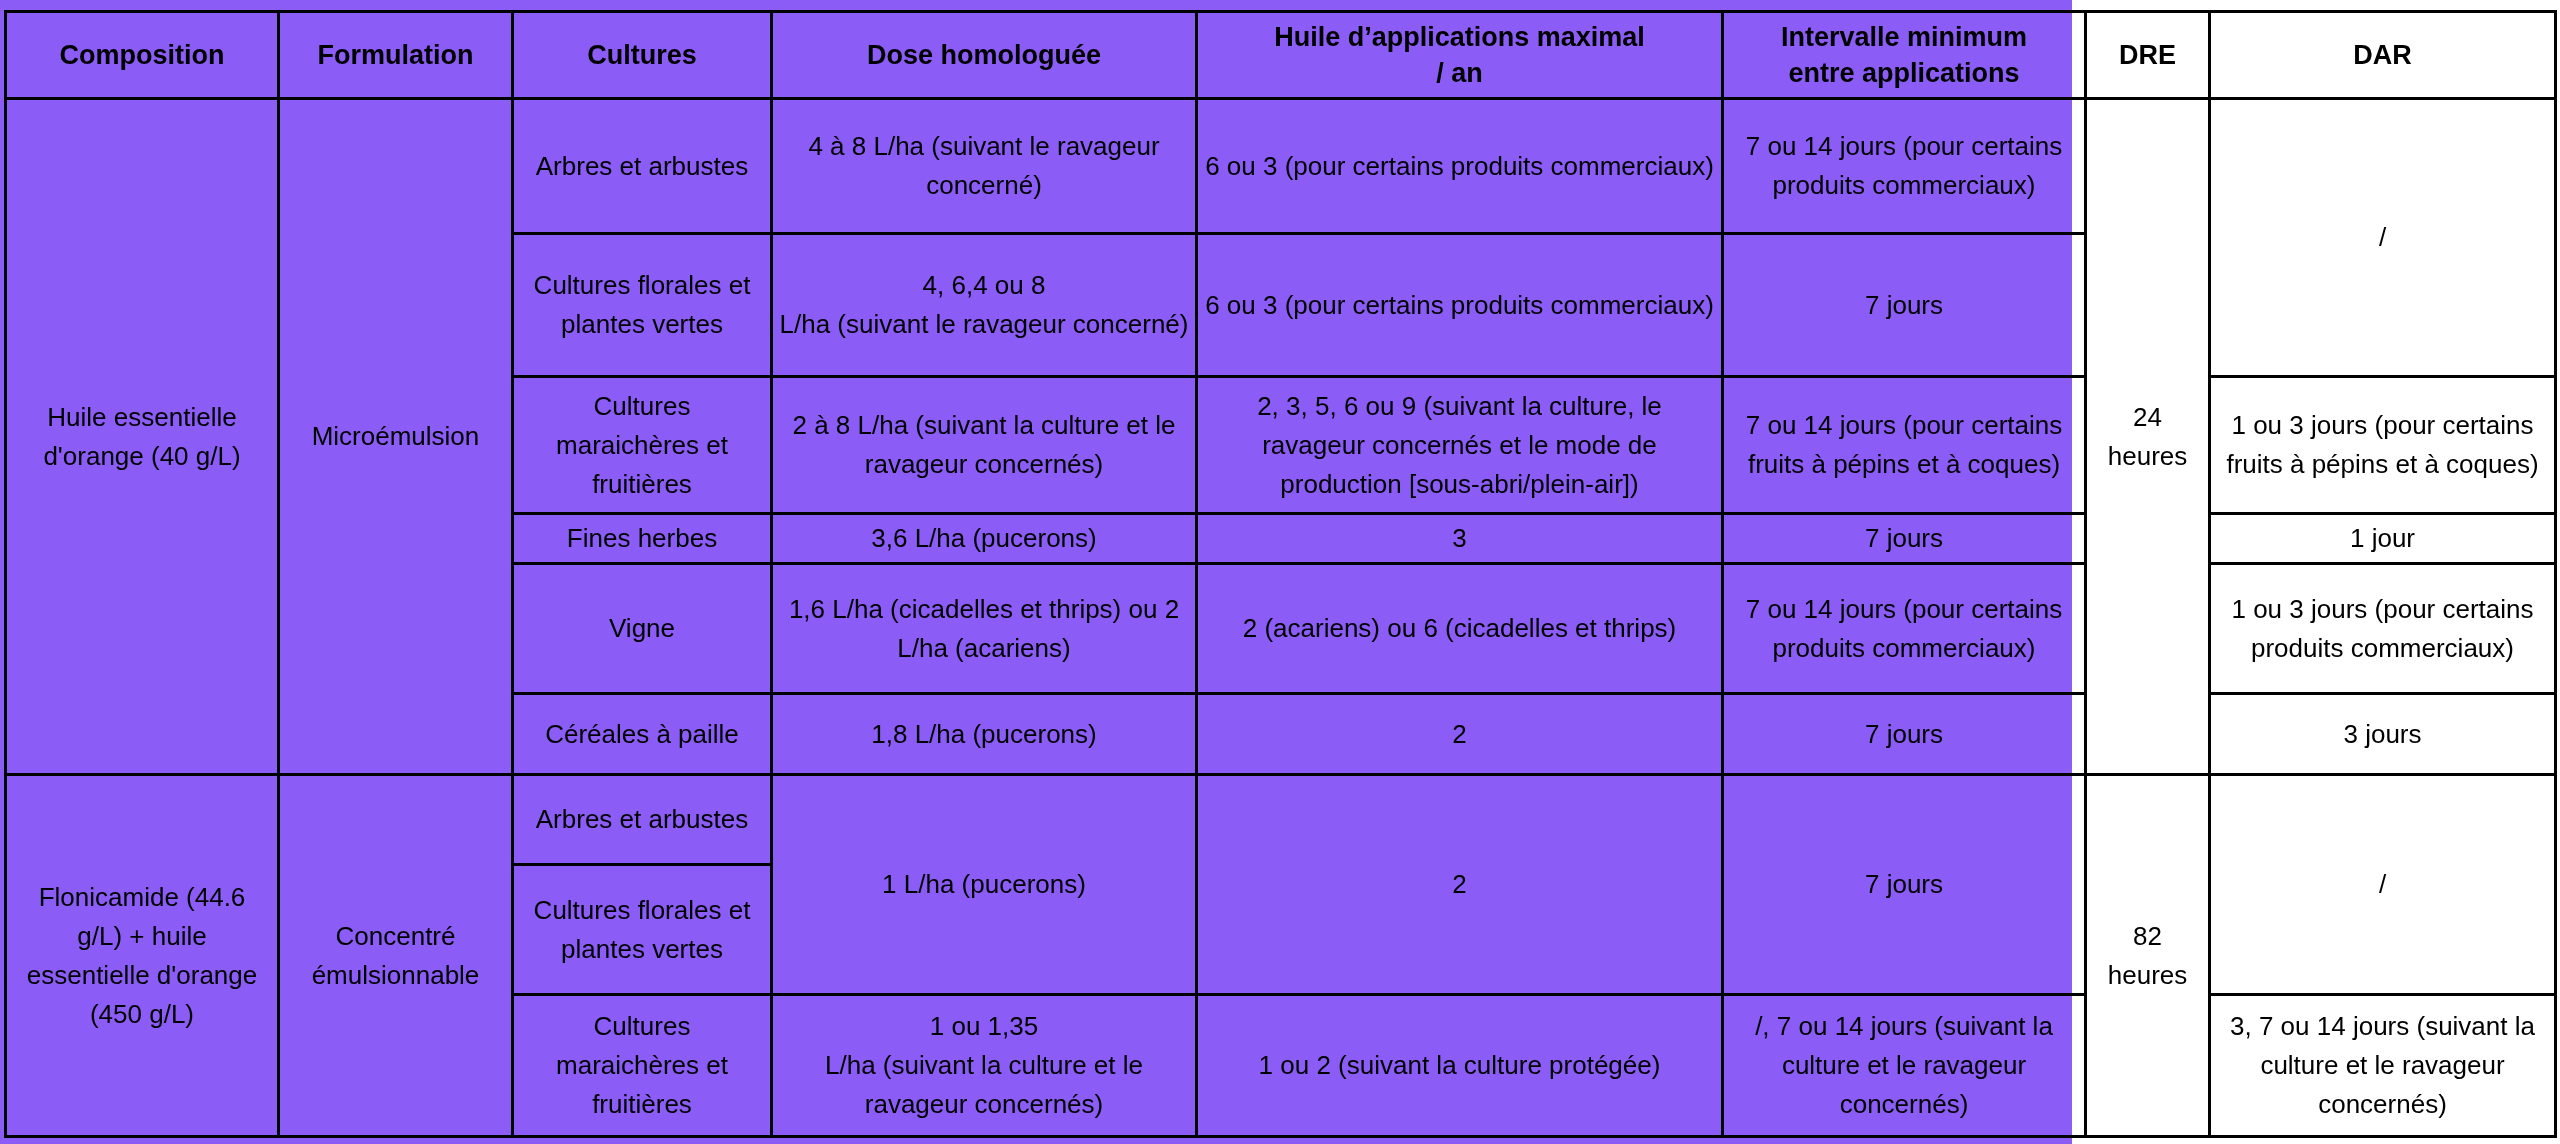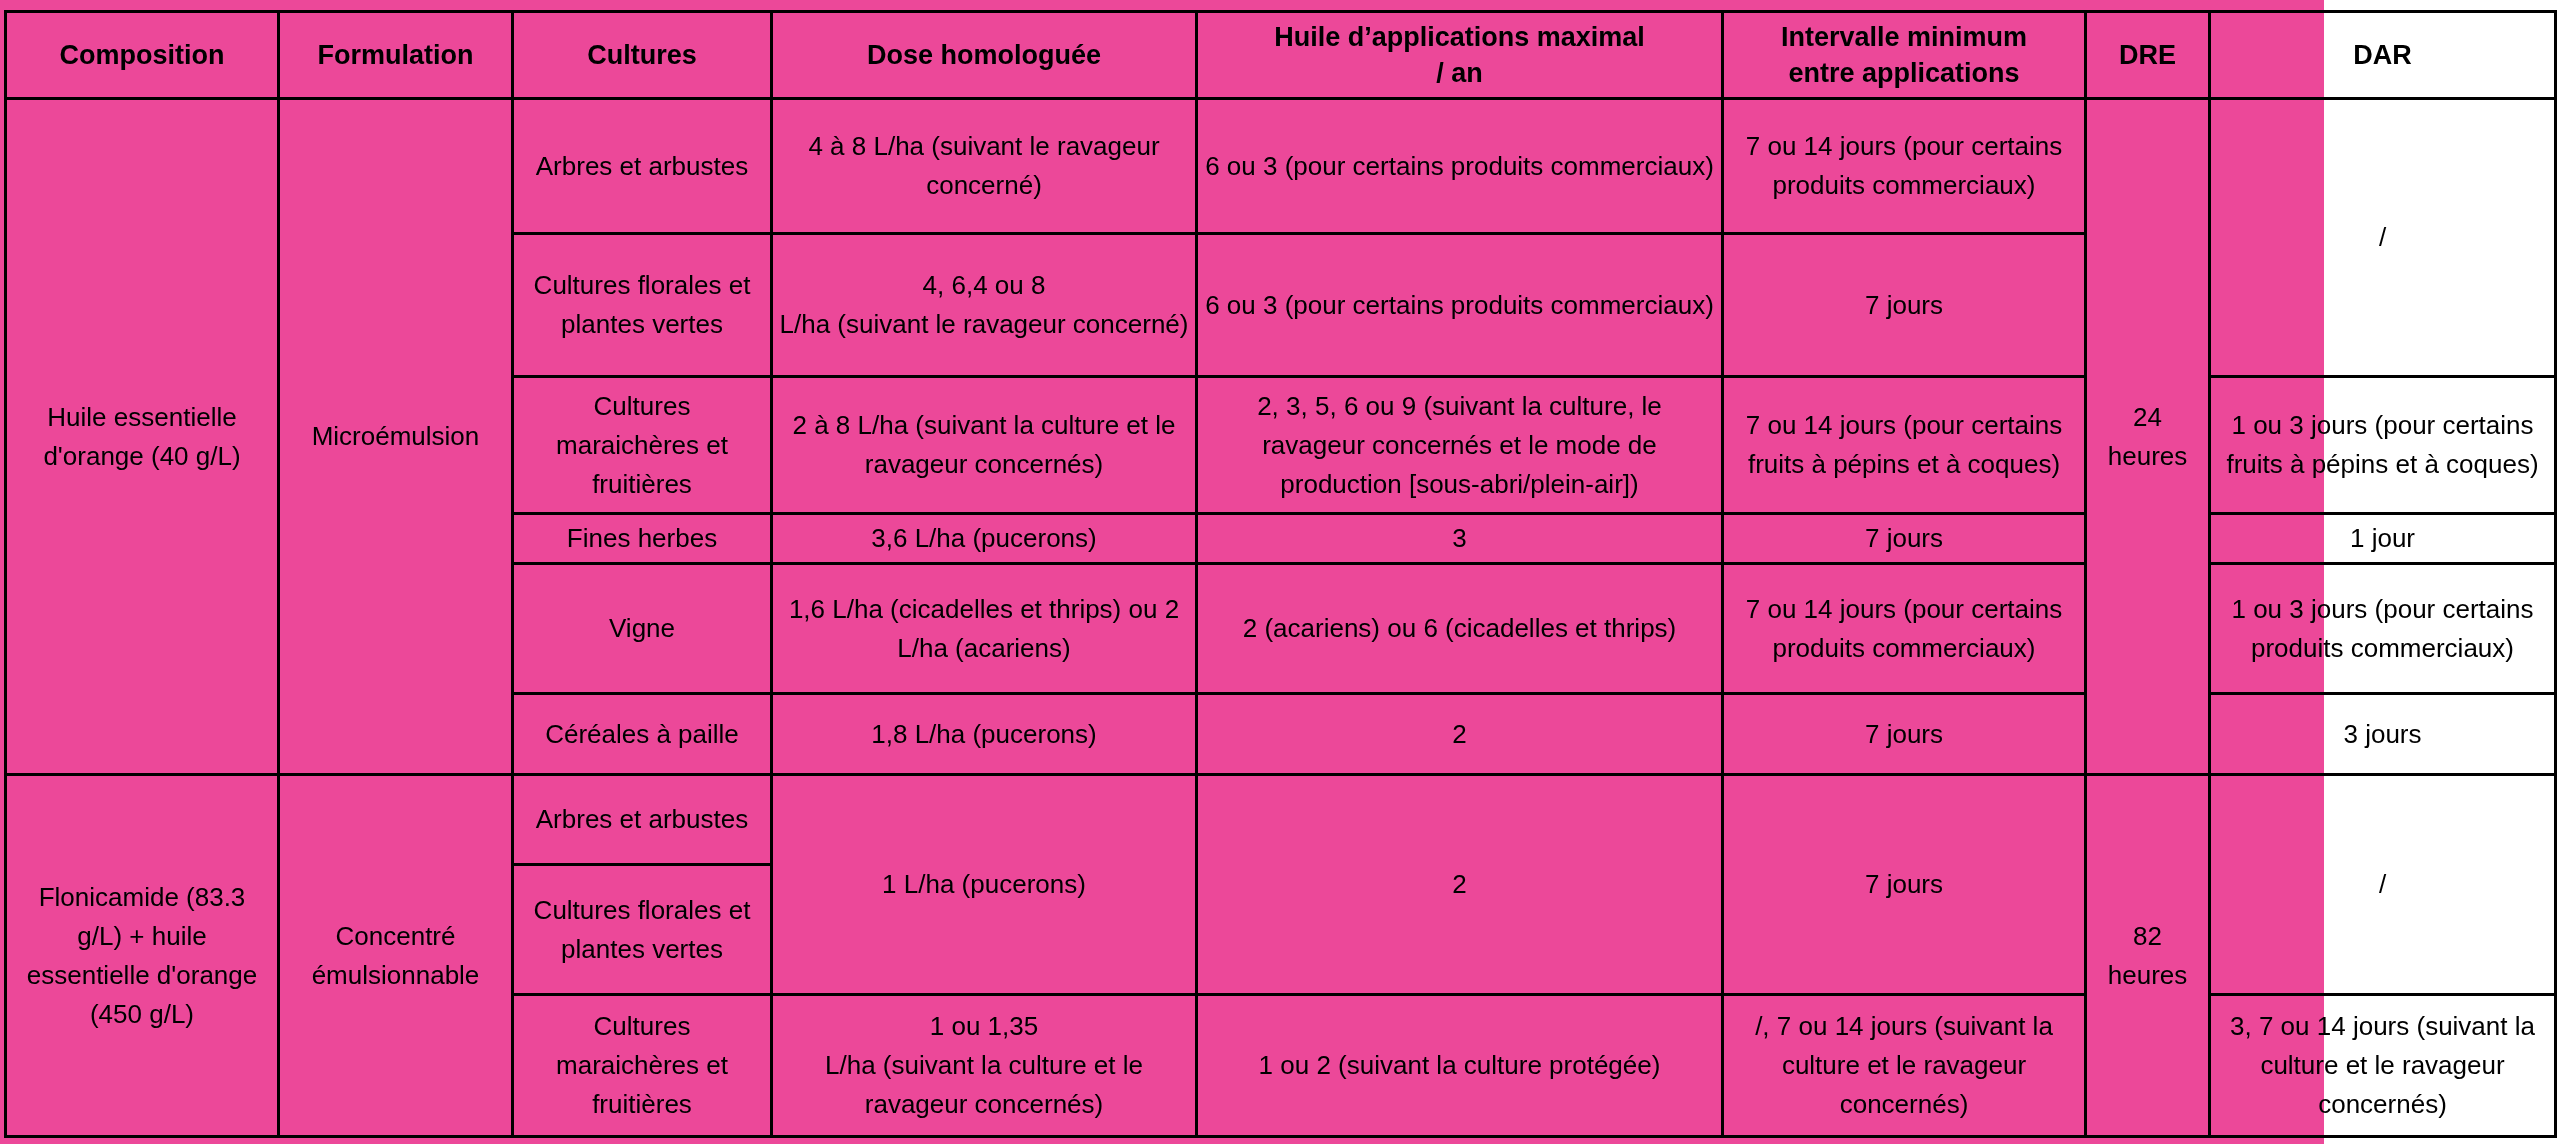--- a/index.html
+++ b/index.html
@@ -3,25 +3,25 @@
 <meta charset="utf-8">
 <style>
   html, body {
     margin: 0;
     padding: 0;
     background: #ffffff;
     color: #000000;
     font-family: "Liberation Sans", sans-serif;
   }
   .page {
-    width: 2324px;
+    width: 2072px;
     height: 1144px;
     box-sizing: border-box;
     padding: 10px 5px 9px 4px;
-    background: #ec4899;
+    background: #8b5cf6;
   }
   table.data-table {
     border-collapse: collapse;
     table-layout: fixed;
     width: 2550px;
   }
   td, th {
     border: 3px solid #000000;
     text-align: center;
     vertical-align: middle;
@@ -117,21 +117,21 @@
         <td>1 ou 3 jours (pour certains produits commerciaux)</td>
       </tr>
       <tr class="h-r6">
         <td>Céréales à paille</td>
         <td>1,8 L/ha (pucerons)</td>
         <td>2</td>
         <td>7 jours</td>
         <td>3 jours</td>
       </tr>
       <tr class="h-r7">
-        <td rowspan="3">Flonicamide (83.3 g/L) + huile essentielle d'orange (450 g/L)</td>
+        <td rowspan="3">Flonicamide (44.6 g/L) + huile essentielle d'orange (450 g/L)</td>
         <td rowspan="3">Concentré émulsionnable</td>
         <td>Arbres et arbustes</td>
         <td rowspan="2">1 L/ha (pucerons)</td>
         <td rowspan="2">2</td>
         <td rowspan="2">7 jours</td>
         <td rowspan="3">82 heures</td>
         <td rowspan="2">/</td>
       </tr>
       <tr class="h-r8">
         <td>Cultures florales et plantes vertes</td>

